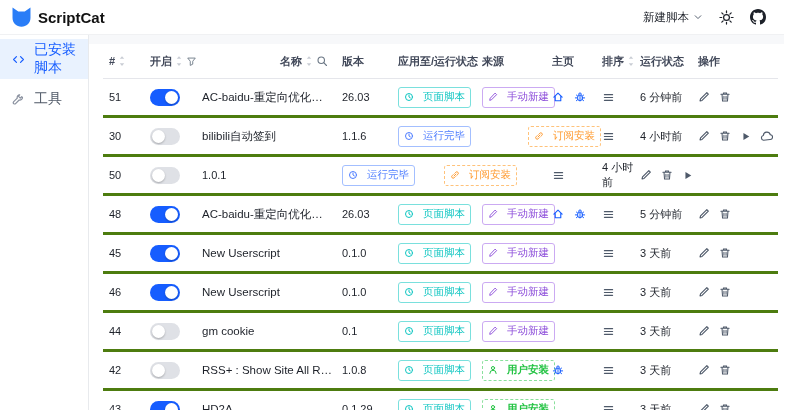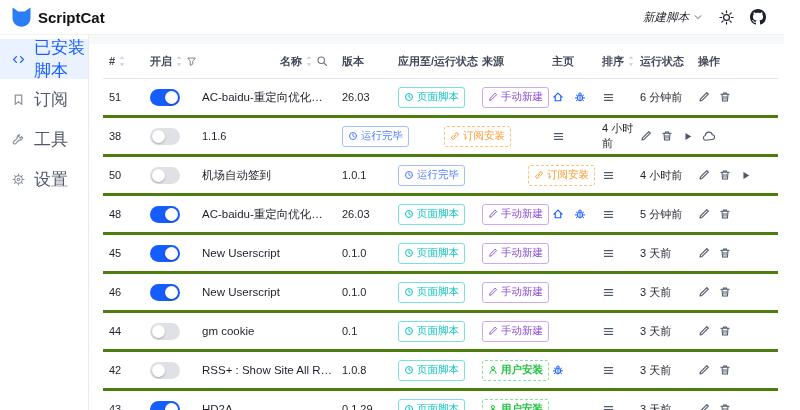--- a/index.html
+++ b/index.html
@@ -6,31 +6,31 @@
   body{width:800px;height:410px;overflow:hidden;background:#fff;
        font-family:"Liberation Sans","DejaVu Sans",sans-serif;color:#1d2129;}
   .app{width:784px;height:410px;display:flex;flex-direction:column;}
 
   
   .appbar{height:34px;flex:0 0 34px;display:flex;align-items:center;justify-content:space-between;
           padding:0 18px 0 10px;border-bottom:1px solid #f0f1f3;}
   .brand{display:flex;align-items:center;gap:5px;}
   .brand .logo svg{display:block;}
   .brand .name{font-size:15px;font-weight:700;color:#111;}
-  .appbar-right{display:flex;align-items:center;gap:16px;font-style:italic;}
+  .appbar-right{display:flex;align-items:center;gap:16px;}
   .newscript{display:flex;align-items:center;gap:4px;font-size:11.5px;color:#1d2129;cursor:pointer;}
   .newscript .chev svg{display:block;color:#4e5969;}
   .iconbtn{color:#1d2129;cursor:pointer;display:flex;align-items:center;}
   .iconbtn svg{display:block;}
 
   
   .bodywrap{flex:1;display:flex;min-height:0;}
   .sidebar{width:88px;flex:0 0 88px;border-right:1px solid #e8eaed;padding-top:4px;background:#fff;}
   .side-item{display:flex;align-items:center;gap:9px;height:40px;padding:0 0 0 12px;
-             font-size:17px;color:#515a68;cursor:pointer;}
+             font-size:14px;color:#515a68;cursor:pointer;}
   .side-item .sicon{color:#8a919f;display:flex;}
   .side-item .sicon svg{display:block;}
   .side-item.selected{background:#e9f2fe;color:#165dff;}
   .side-item.selected .sicon{color:#165dff;}
 
   .main{flex:1;background:#f7f8fa;min-width:0;}
   .table-card{margin-top:9px;background:#fff;height:calc(100% - 9px);padding:0 6px 0 14px;}
 
   
   .thead,.trow{display:grid;align-items:center;
@@ -51,21 +51,21 @@
              text-overflow:ellipsis;display:block;line-height:36px;cursor:pointer;padding-right:8px;}
   .cell-ver,.cell-upd,.cell-id{color:#1d2129;}
 
   .switch{width:30px;height:17px;border-radius:10px;background:#dfe1e6;position:relative;
           display:inline-block;cursor:pointer;}
   .switch .knob{position:absolute;top:2px;left:2px;width:13px;height:13px;border-radius:50%;
                 background:#fff;box-shadow:0 1px 2px rgba(0,0,0,.25);}
   .switch.on{background:#165dff;}
   .switch.on .knob{left:auto;right:2px;}
 
-  .badge{display:inline-flex;align-items:center;gap:3px;height:19px;padding:0 5px;border-radius:3px;
+  .badge{display:inline-flex;align-items:center;gap:9px;height:19px;padding:0 5px;border-radius:3px;
          font-size:10.5px;border:1px solid;background:#fff;white-space:nowrap;}
   .badge .bi{display:flex;}
   .badge .bi svg{display:block;}
   .badge-cyan{color:#0fc6c2;border-color:#7ae0dd;}
   .badge-blue{color:#4f7eff;border-color:#a3bfff;}
   .badge-purple{color:#8d4eda;border-color:#cbaaf2;}
   .badge-orange{color:#ff9a2e;border-color:#ffc27a;border-style:dashed;margin-left:46px;}
   .badge-green{color:#23c343;border-color:#8ae09c;border-style:dashed;font-weight:bold;}
 
   .cell-home{gap:10px;color:#165dff;}
@@ -123,42 +123,24 @@
     <span class="sicon">
             <svg viewBox="0 0 16 16" width="13" height="13" fill="none" stroke="currentColor" stroke-width="1.5" stroke-linecap="round" stroke-linejoin="round">
               <path d="M5.5 4.5L2 8l3.5 3.5M10.5 4.5L14 8l-3.5 3.5"></path>
             </svg>
           </span>
     <span class="slabel">已安装脚本</span>
   </div>
         <div class="side-item">
     <span class="sicon">
             <svg viewBox="0 0 16 16" width="13" height="13" fill="none" stroke="currentColor" stroke-width="1.5" stroke-linecap="round" stroke-linejoin="round">
-              <path d="M4 2.5h8V14l-4-3.1L4 14z"></path>
-            </svg>
-          </span>
-    <span class="slabel">订阅</span>
-  </div>
-        <div class="side-item">
-    <span class="sicon">
-            <svg viewBox="0 0 16 16" width="13" height="13" fill="none" stroke="currentColor" stroke-width="1.5" stroke-linecap="round" stroke-linejoin="round">
               <path d="M12.9 5.6a3.2 3.2 0 01-4.1 3L4.4 13a1.6 1.6 0 11-2.3-2.3l4.4-4.4a3.2 3.2 0 013-4.1L7.8 3.9l2.4 2.4 1.7-1.7c.7.2 1 .6 1 1z"></path>
             </svg>
           </span>
     <span class="slabel">工具</span>
-  </div>
-        <div class="side-item">
-    <span class="sicon">
-            <svg viewBox="0 0 16 16" width="13" height="13" fill="none" stroke="currentColor" stroke-width="1.3" stroke-linecap="round">
-              <circle cx="8" cy="8" r="4.6"></circle>
-              <circle cx="8" cy="8" r="1.6"></circle>
-              <path d="M8 1.2v2.2M8 12.6v2.2M1.2 8h2.2M12.6 8h2.2M3.2 3.2l1.5 1.5M11.3 11.3l1.5 1.5M12.8 3.2l-1.5 1.5M4.7 11.3l-1.5 1.5"></path>
-            </svg>
-          </span>
-    <span class="slabel">设置</span>
   </div>
       </div>
 
     <div class="main">
       <div class="table-card">
 
         <div class="thead">
           <div class="hcell">
             <span>#</span>
             <span class="sorter">
@@ -287,26 +269,27 @@
                   </svg>
                 </span>
                 <span class="action">
                   <svg viewBox="0 0 16 16" width="12" height="12" fill="none" stroke="currentColor" stroke-width="1.4" stroke-linecap="round">
                     <path d="M2.5 4.2h11M6 4.2V2.6h4v1.6M4 4.2l.7 9.2h6.6l.7-9.2M6.6 7v4M9.4 7v4"></path>
                   </svg>
                 </span>
               </div>
   </div>
             <div class="trow">
-    <div class="cell cell-id">38</div>
+    <div class="cell cell-id">30</div>
     <div class="cell">
       <span class="switch off">
                   <span class="knob"></span>
                 </span>
     </div>
+    <div class="cell-name">bilibili自动签到</div>
     <div class="cell cell-ver">1.1.6</div>
     <div class="cell">
       <span class="badge b-status badge-blue">
         <span class="bi">
                     <svg viewBox="0 0 16 16" width="10" height="10" fill="none" stroke="currentColor" stroke-width="1.6" stroke-linecap="round">
                       <circle cx="8" cy="8" r="5.6"></circle>
                       <path d="M8 4.8V8l2.2 1.4"></path>
                     </svg>
                   </span>
                   <span class="blabel">运行完毕</span>
@@ -354,21 +337,20 @@
                 </span>
               </div>
   </div>
             <div class="trow">
     <div class="cell cell-id">50</div>
     <div class="cell">
       <span class="switch off">
                   <span class="knob"></span>
                 </span>
     </div>
-    <div class="cell-name">机场自动签到</div>
     <div class="cell cell-ver">1.0.1</div>
     <div class="cell">
       <span class="badge b-status badge-blue">
         <span class="bi">
                     <svg viewBox="0 0 16 16" width="10" height="10" fill="none" stroke="currentColor" stroke-width="1.6" stroke-linecap="round">
                       <circle cx="8" cy="8" r="5.6"></circle>
                       <path d="M8 4.8V8l2.2 1.4"></path>
                     </svg>
                   </span>
                   <span class="blabel">运行完毕</span>

